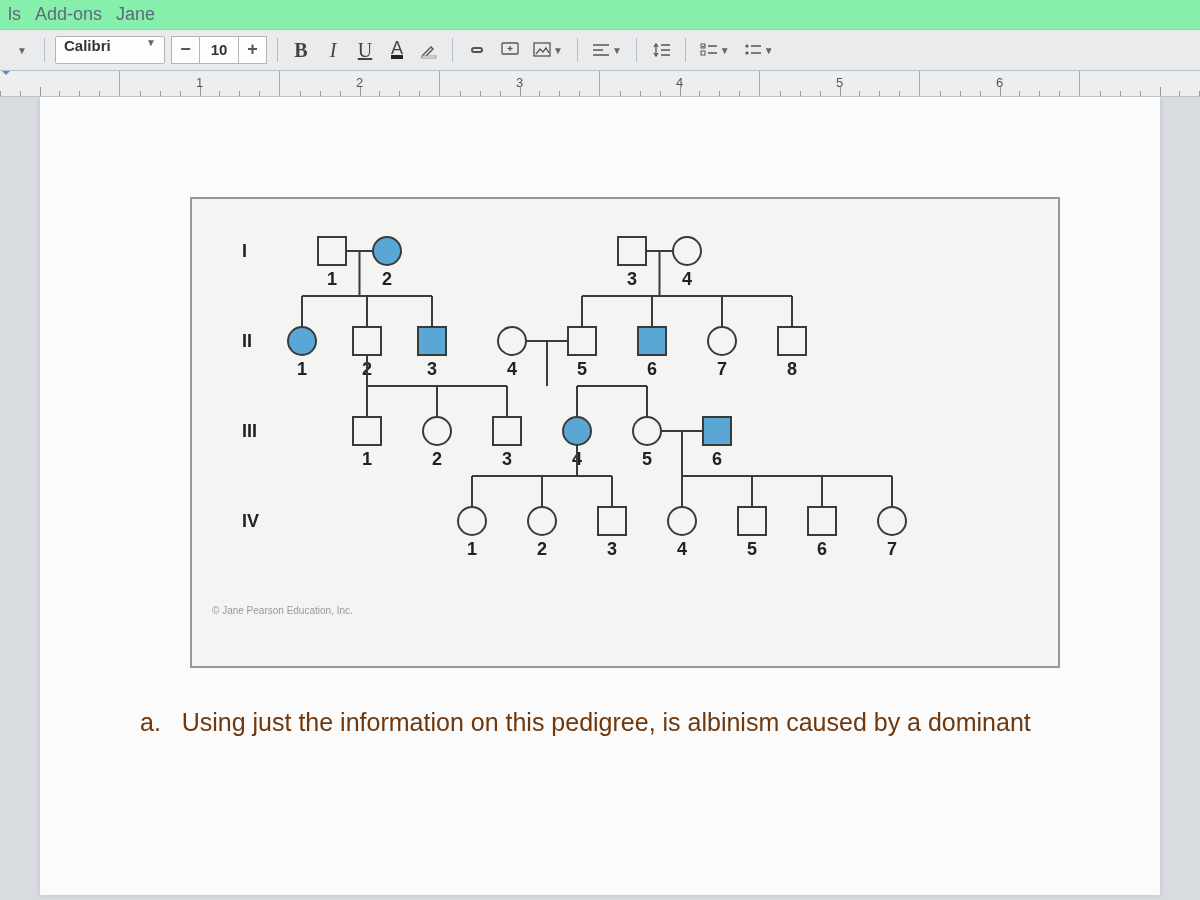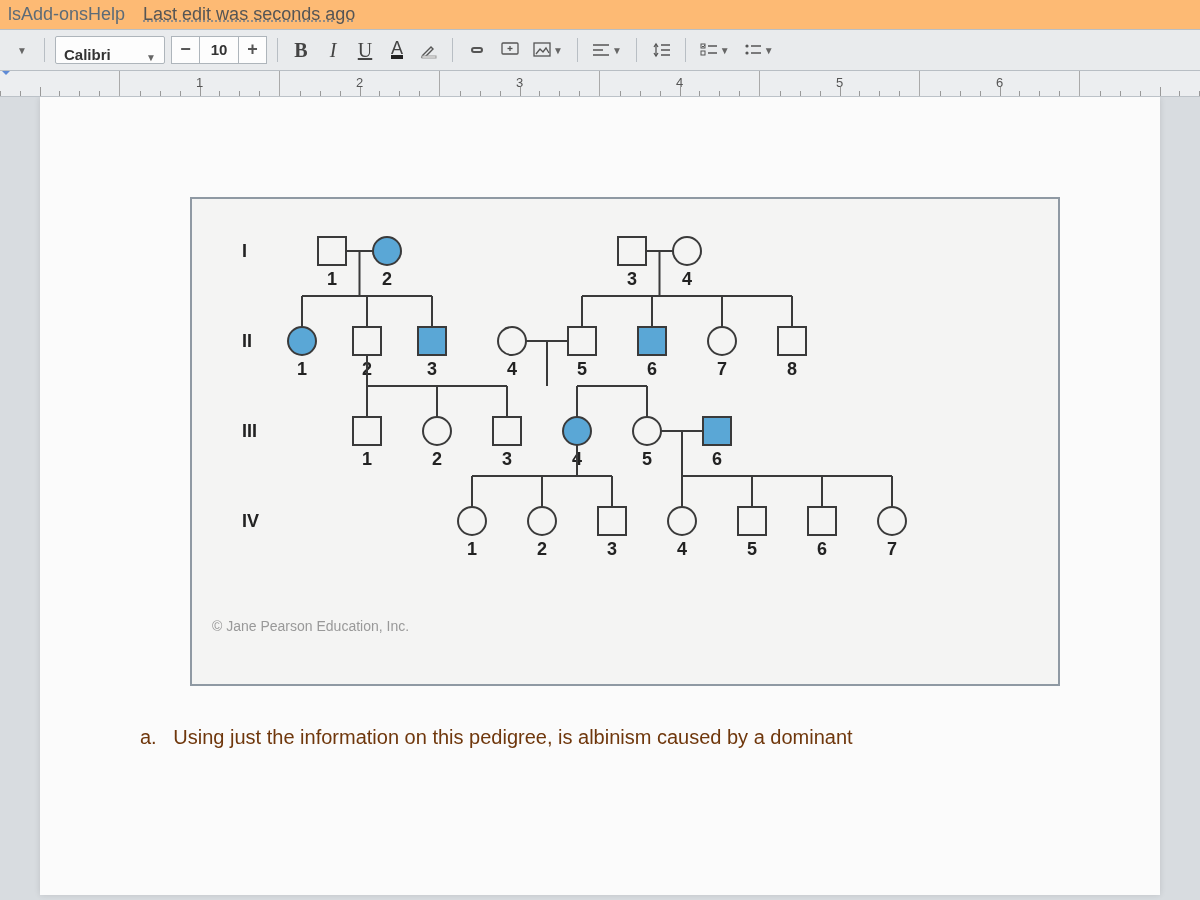--- a/index.html
+++ b/index.html
@@ -6,22 +6,23 @@
   body {
     font-family: Arial, sans-serif;
     background: #d8dce0;
     width: 1200px;
     height: 900px;
     overflow: hidden;
   }
   .menubar {
     display: flex;
     align-items: center;
+    gap: 14px;
     padding: 4px 8px;
-    background: #fdba74;
+    background: #86efac;
     color: #5d6b77;
     font-size: 18px;
   }
   .menubar .menu-item { cursor: pointer; }
   .last-edit { text-decoration: underline dotted #888; color: #555; }
   .toolbar {
     display: flex;
     align-items: center;
     gap: 6px;
     padding: 6px 8px;
@@ -34,21 +35,21 @@
   .tb-sep { width: 1px; height: 24px; background: #b8bec4; margin: 0 4px; }
   .tb-btn {
     min-width: 26px; height: 26px;
     display: flex; align-items: center; justify-content: center;
     border-radius: 3px;
     cursor: pointer;
     color: #444;
     padding: 0 4px;
   }
   .font-name-box {
-    display: flex; align-items: flex-end; justify-content: space-between;
+    display: flex; align-items: flex-start; justify-content: space-between;
     width: 110px; height: 28px;
     border: 1px solid #aeb5bb; background: #fdfdfd;
     padding: 0 8px; border-radius: 2px;
     font-weight: bold; cursor: pointer;
   }
   .size-group { display: flex; align-items: center; }
   .size-box {
     width: 40px; height: 28px;
     border: 1px solid #aeb5bb; background: #fdfdfd;
     text-align: center; line-height: 26px; font-weight: bold;
@@ -117,40 +118,39 @@
     margin-bottom: 30px;
   }
   .pedigree {
     margin: 10px 40px 40px 90px;
     padding: 12px 20px 50px 20px;
     background: #f4f4f3;
     border: 2px solid #8f99a3;
     position: relative;
   }
   .sub-question {
-    font-size: 20px;
+    font-size: 25px;
     color: #6f370c;
     margin-top: 40px;
     margin-left: 40px;
   }
   .copyright {
-    font-size: 14px;
+    font-size: 10px;
     color: #999;
-    margin-top: 17px;
+    margin-top: 4px;
   }
 </style>
 </head>
 <body>
 
 <div class="menubar">
   <span class="menu-item">ls</span>
   <span class="menu-item">Add-ons</span>
-  <span class="menu-item">Help</span>
+  <span class="menu-item">Jane</span>
   <span style="width:18px"></span>
-  <span class="last-edit">Last edit was seconds ago</span>
 </div>
 
 <div class="toolbar">
   <div class="tb-btn">
       <span class="dd-caret">▼</span>
     </div>
   <div class="tb-sep"></div>
 
   <div class="font-name-box">
     <span>Calibri</span>

